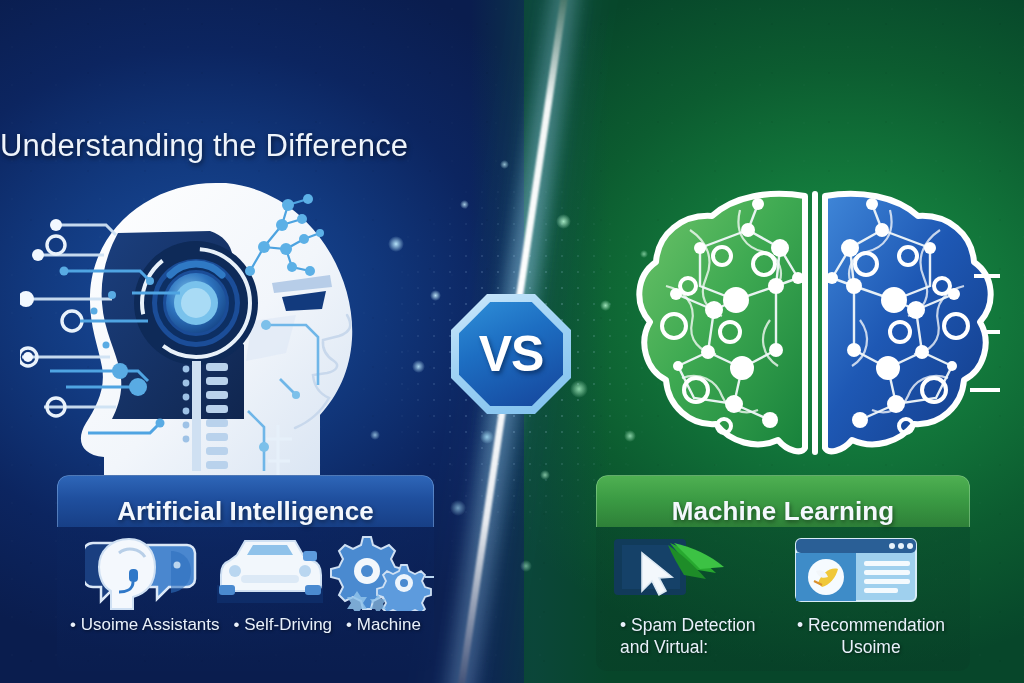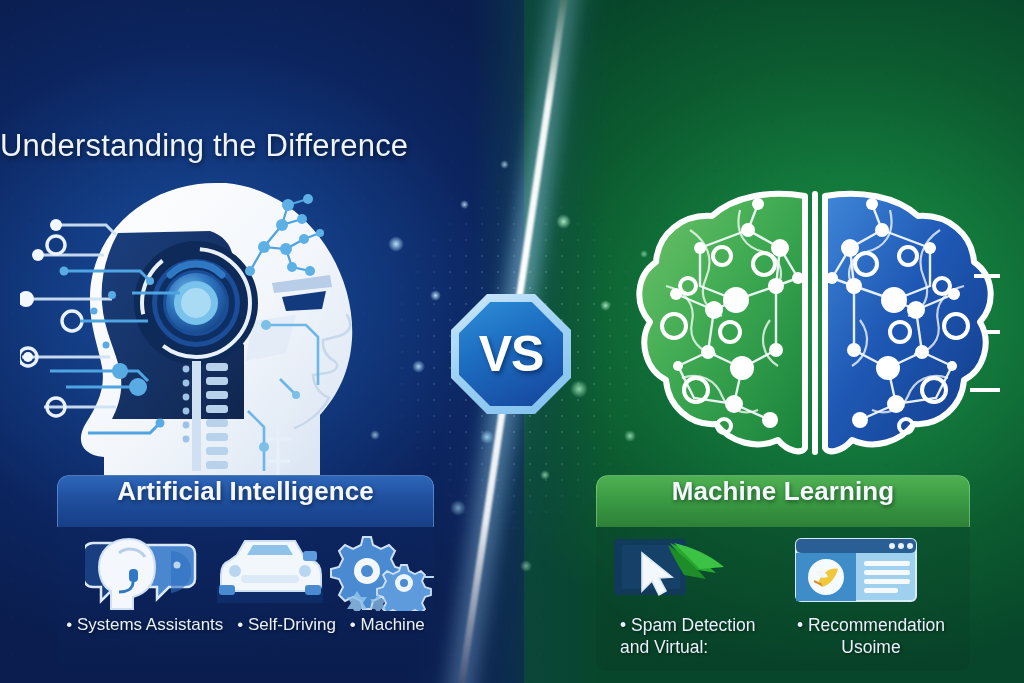--- a/index.html
+++ b/index.html
@@ -116,21 +116,21 @@
   .card{position:absolute;border-radius:12px 12px 10px 10px;overflow:hidden;}
   .card-left{
     left:57px;top:475px;width:377px;height:196px;
     background:linear-gradient(180deg,rgba(13,40,100,.58) 0%,rgba(10,30,80,.46) 100%);
   }
   .card-right{
     left:596px;top:475px;width:374px;height:196px;
     background:linear-gradient(180deg,rgba(10,70,44,.42) 0%,rgba(8,56,36,.30) 100%);
   }
   .card-header{
-    position:relative;height:51px;display:flex;align-items:flex-start;justify-content:center;
+    position:relative;height:51px;display:flex;align-items:flex-end;justify-content:center;
     border-radius:11px 11px 0 0;
   }
   .header-blue{
     background:linear-gradient(180deg,#2e66b8 0%,#1f4f9e 45%,#173f86 100%);
     border:1px solid rgba(150,190,240,.45);border-bottom:none;
   }
   .header-green{
     background:linear-gradient(180deg,#4fb052 0%,#3a9a43 48%,#2e8038 100%);
     border:1px solid rgba(165,225,170,.45);border-bottom:none;
   }
@@ -503,21 +503,21 @@
         <circle cx="75" cy="52" r="4" fill="#4a8ad0"></circle>
         <g fill="#8fc2ea">
           <path d="M24 66 l4 -6 l4 6 l6 0 l-4 6 l4 6 l-6 0 l-4 6 l-4 -6 l-6 0 l4 -6 l-4 -6 z" opacity=".85"></path>
           <path d="M46 68 l3 -5 l3 5 l5 0 l-3 5 l3 5 l-5 0 l-3 5 l-3 -5 l-5 0 l3 -5 l-3 -5 z" opacity=".75"></path>
         </g>
         <path d="M96 46 L110 46" stroke="#bcd8f0" stroke-width="2"></path>
       </svg>
     </div>
 
     <div class="bullets">
-      <span class="bullet">• Systems Assistants</span>
+      <span class="bullet">• Usoime Assistants</span>
       <span class="bullet">• Self-Driving</span>
       <span class="bullet">• Machine</span>
     </div>
   </div>
 
   <div class="card card-right">
     <div class="card-header header-green">
       <span class="card-header-text">Machine Learning</span>
     </div>
 

